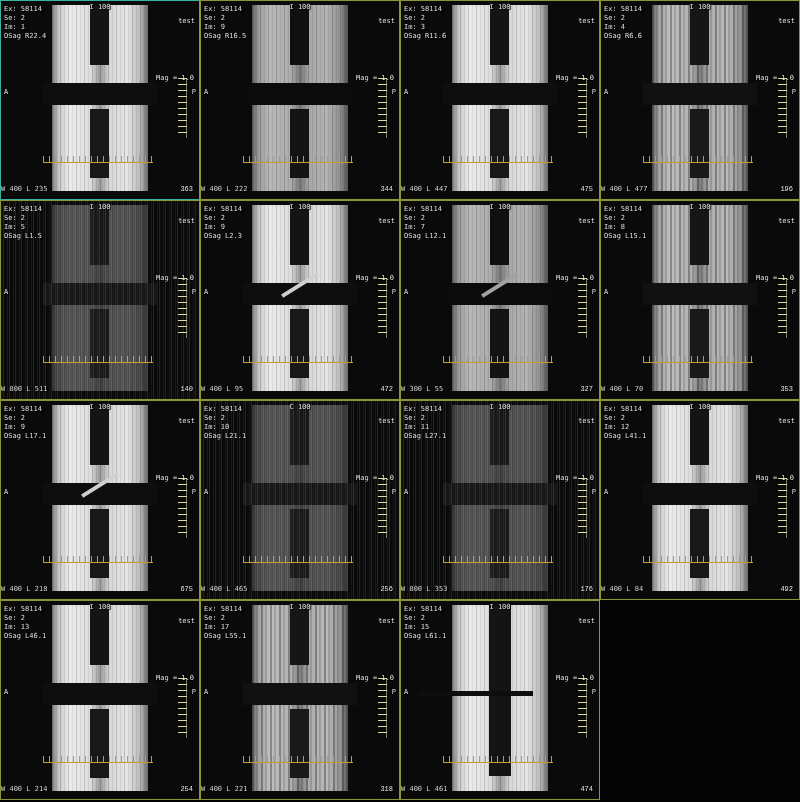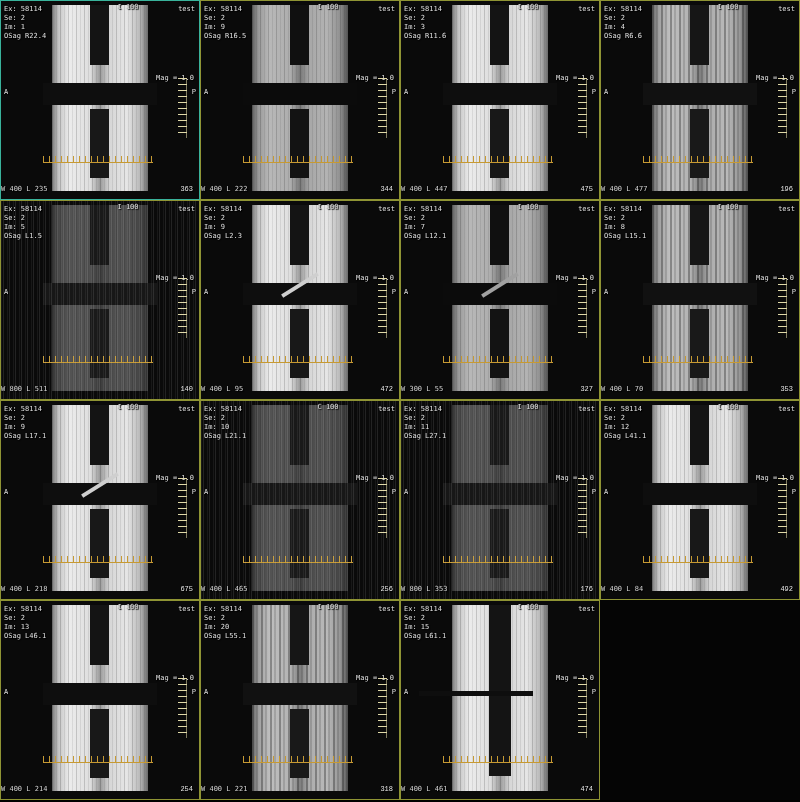--- a/index.html
+++ b/index.html
@@ -26,22 +26,22 @@
   .v-striped .phantom::before{background:repeating-linear-gradient(90deg,rgba(0,0,0,.3) 0 2px,rgba(255,255,255,0) 2px 4px,rgba(0,0,0,.14) 4px 6px,rgba(255,255,255,0) 6px 9px);}
   .v-dark .phantom{filter:brightness(.32) contrast(.85);}
   .v-dark::after{content:"";position:absolute;inset:0;pointer-events:none;
     background:repeating-linear-gradient(90deg,rgba(255,255,255,.06) 0 1px,rgba(0,0,0,0) 1px 2px,rgba(255,255,255,.1) 2px 3px,rgba(0,0,0,0) 3px 6px);}
   .v-narrow .slot-top{left:38%;width:24%;height:92%;}
   .v-narrow .band{left:-35%;width:120%;top:46%;height:3%;}
 
   
   .ann{position:absolute;color:#e2e2e2;font-size:7px;line-height:9px;text-shadow:0 0 1px #000,1px 1px 1px #000;white-space:pre;}
   .tl{left:3px;top:4px;}
-  .tc{top:2px;left:0;width:100%;text-align:center;margin-left:28px;}
-  .tr{top:4px;right:4px;}
+  .tc{top:2px;left:0;width:100%;text-align:center;}
+  .tr{top:16px;right:4px;}
   .mag{top:37%;right:5px;}
   .lm{top:44%;left:3px;}
   .rm{top:44%;right:3px;}
   .wl{bottom:5px;left:0;width:72%;text-align:left;color:#d6d6d6;}
   .num{bottom:5px;right:6px;color:#e8e8e8;font-family:Liberation Mono, monospace;}
 
   
   .vruler{position:absolute;right:12px;top:39%;width:8px;height:30%;
     background:repeating-linear-gradient(180deg,#e0d9a8 0 1px,rgba(0,0,0,0) 1px 6px);border-right:1px solid rgba(224,217,168,.55);}
   .hruler{position:absolute;left:21%;width:56%;bottom:18%;height:6px;
@@ -326,21 +326,21 @@
   </div>
     <div class="cell v-striped">
     <div class="phantom">
       <div class="slot-top"></div>
       <div class="band"></div>
 
       <div class="slot-bottom"></div>
     </div>
     <div class="ann tl"><span>Ex: 58114</span>
 <span>Se: 2</span>
-<span>Im: 20</span>
+<span>Im: 17</span>
 <span>OSag L55.1</span></div>
     <div class="ann tc">I 100</div>
     <div class="ann tr">test</div>
     <div class="ann mag">Mag = 1.0</div>
     <div class="ann lm">A</div>
     <div class="ann rm">P</div>
     <div class="vruler"></div>
     <div class="hruler"></div>
     <div class="ann wl">W 400 L 221</div>
     <div class="ann num">318</div>

